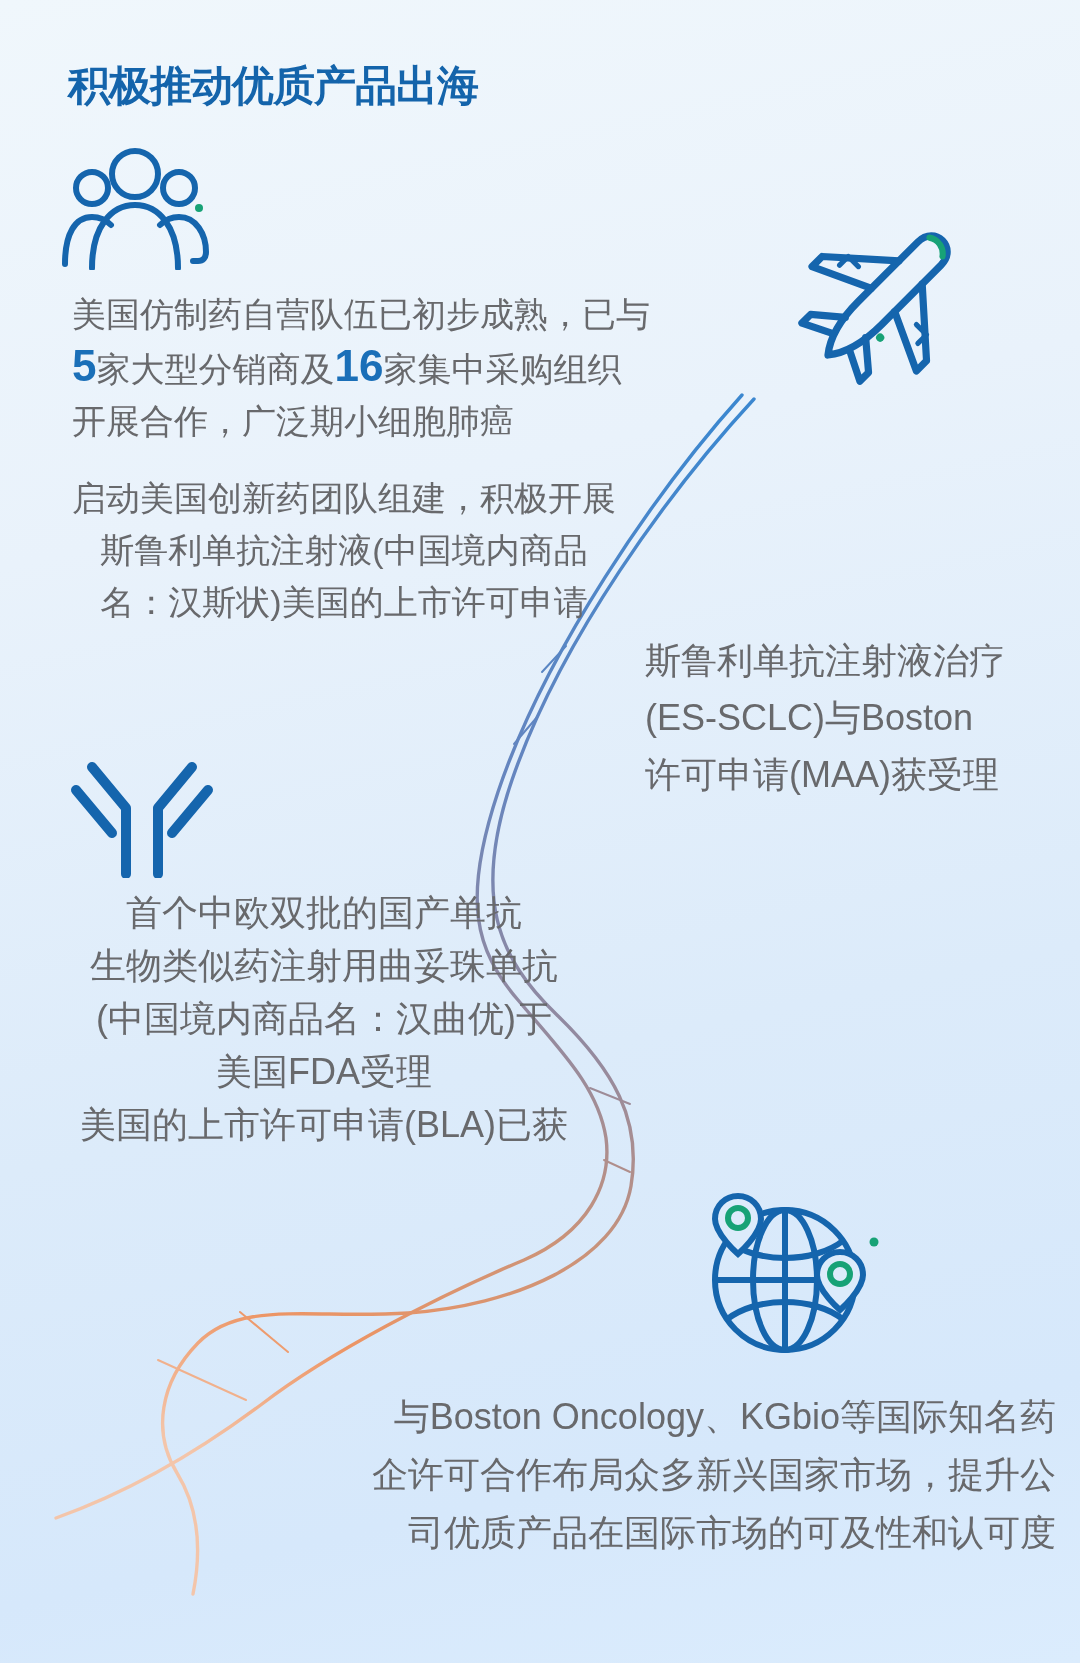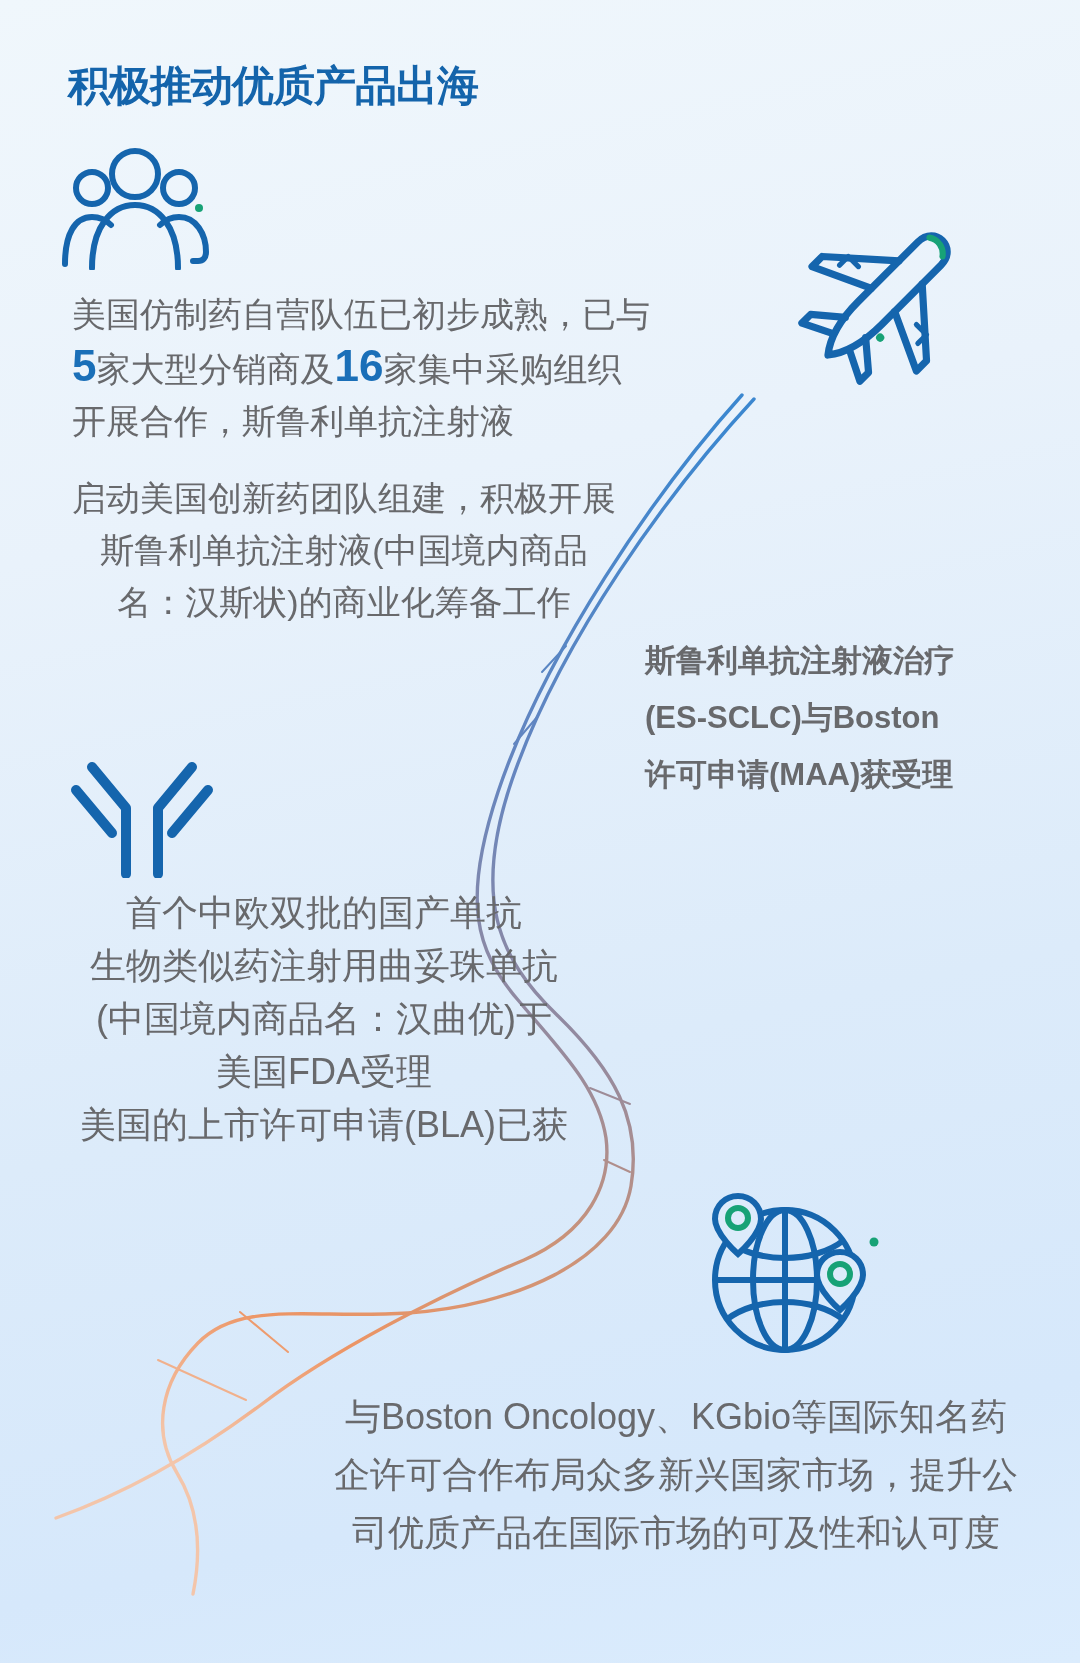--- a/index.html
+++ b/index.html
@@ -12,23 +12,23 @@
   }
   .page-title{
     position:absolute;left:68px;top:58px;
     font-size:42px;font-weight:800;letter-spacing:-1px;
     color:#1464ab;
   }
   .para{position:absolute;color:#68696c;}
   .para div{white-space:nowrap;}
   .p-generics{left:72px;top:288px;font-size:34px;line-height:52px;}
   .p-innov{left:72px;top:472px;font-size:34px;line-height:52px;text-align:center;}
-  .p-eu{left:645px;top:632px;font-size:31px;line-height:57px;font-weight:bold;}
+  .p-eu{left:645px;top:632px;font-size:36px;line-height:57px;}
   .p-us{left:80px;top:886px;font-size:36px;line-height:53px;text-align:center;}
-  .p-partner{left:296px;top:1388px;width:760px;font-size:36px;line-height:58px;text-align:center;}
+  .p-partner{left:296px;top:1388px;width:760px;font-size:36px;line-height:58px;text-align:right;}
   .num{font-size:44px;font-weight:700;color:#1a6fb8;}
   .icon{position:absolute;}
   .ic-people{left:60px;top:142px;}
   .ic-plane{left:782px;top:196px;}
   .ic-antibody{left:68px;top:708px;}
   .ic-globe{left:690px;top:1188px;}
   .dna{position:absolute;left:0;top:0;pointer-events:none;}
   svg{display:block;}
 </style>
 </head>
@@ -85,27 +85,27 @@
         <path d="M 114,140 L 140,162 L 140,174 L 112,160"></path>
         <path stroke="#17a276" stroke-width="6" d="M 89,27 C 96,22 106,24 111,31"></path>
         <circle cx="124" cy="130" r="4" fill="#17a276" stroke="none"></circle>
       </g>
     </svg>
   </div>
 
   <div class="para p-generics">
     <div>美国仿制药自营队伍已初步成熟，已与</div>
     <div><span class="num">5</span><span>家大型分销商及</span><span class="num">16</span><span>家集中采购组织</span></div>
-    <div>开展合作，斯鲁利单抗注射液</div>
+    <div>开展合作，广泛期小细胞肺癌</div>
   </div>
 
   <div class="para p-innov">
       <div>启动美国创新药团队组建，积极开展</div>
       <div>斯鲁利单抗注射液(中国境内商品</div>
-      <div>名：汉斯状)的商业化筹备工作</div>
+      <div>名：汉斯状)美国的上市许可申请</div>
     </div>
 
   <div class="icon ic-antibody">
     <svg width="150" height="170" viewBox="0 0 150 170" fill="none" stroke="#1565ad" stroke-width="10" stroke-linecap="round" stroke-linejoin="round">
       <path d="M 58,166 L 58,100 L 24,59"></path>
       <path d="M 90,166 L 90,100 L 124,59"></path>
       <path d="M 8,82 L 44,125"></path>
       <path d="M 140,82 L 104,125"></path>
     </svg>
   </div>

